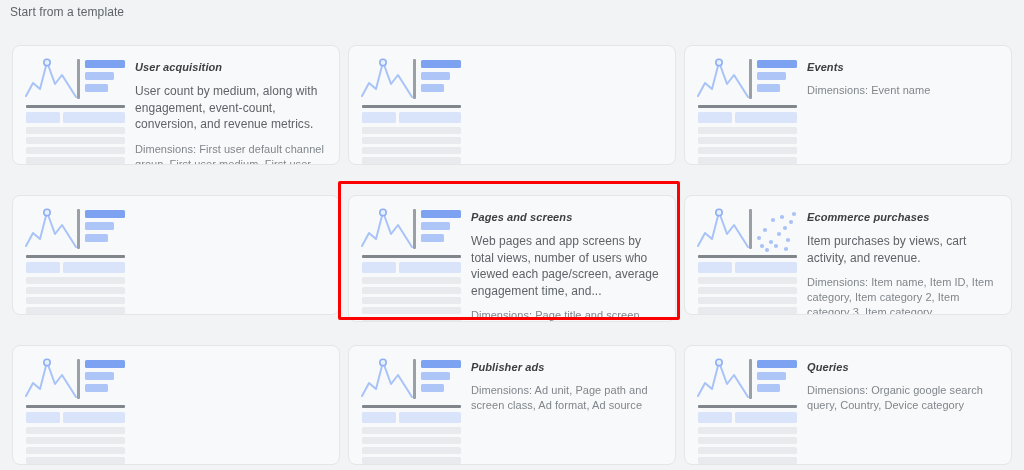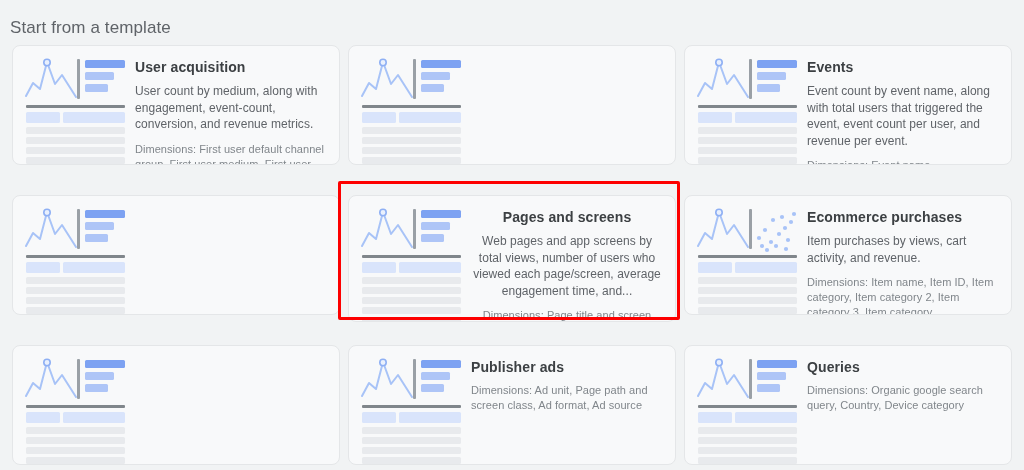--- a/index.html
+++ b/index.html
@@ -11,22 +11,22 @@
     background: #f1f3f4;
     font-family: "Liberation Sans", sans-serif;
     overflow: hidden;
     position: relative;
   }
 
   
   .section-title {
     position: absolute;
     left: 10px;
-    top: 20px;
-    font-size: 17px;
+    top: 4px;
+    font-size: 12px;
     color: #5f6368;
     letter-spacing: .1px;
     line-height: 16px;
   }
 
   
   .grid {
     position: absolute;
     left: 0;
     top: 40px;
@@ -46,21 +46,21 @@
     position: relative;
     height: 120px;
     background: #f8f9fa;
     border: 1px solid #e4e6e8;
     border-radius: 8px;
     display: flex;
     align-items: flex-start;
     padding: 10px 12px;
     overflow: hidden;
   }
-  .card.tall { height: 127px; text-align: center; }
+  .card.tall { height: 127px; }
 
   
   .thumb {
     width: 100px;
     min-width: 100px;
     height: 100px;
     position: relative;
     margin-right: 10px;
   }
   .thumb svg.spark { position: absolute; left: 0; top: 2px; }
@@ -88,26 +88,27 @@
   }
   .tbl { position: absolute; left: 1px; top: 56px; width: 99px; }
   .tbl .head { display: flex; gap: 3px; margin-bottom: 4px; }
   .tbl .head .h1 { width: 34px; height: 11px; background: #d9e4fb; border-radius: 1.5px; }
   .tbl .head .h2 { width: 62px; height: 11px; background: #d9e4fb; border-radius: 1.5px; }
   .tbl .row { width: 99px; height: 6.5px; background: #e8eaed; border-radius: 1.5px; margin-bottom: 3.5px; }
 
   
   .info { flex: 1; padding-top: 3px; min-width: 0; }
   .tmpl-title {
-    font-size: 14px;
+    font-size: 11px;
     font-weight: bold;
     color: #3c4043;
     line-height: 16px;
     margin-bottom: 8px;
     letter-spacing: .1px;
+    font-style: italic;
   }
   .tmpl-desc {
     font-size: 12px;
     color: #5f6368;
     line-height: 16.5px;
     margin-bottom: 9px;
     letter-spacing: .05px;
   }
   .tmpl-dims {
     font-size: 11px;
@@ -215,21 +216,20 @@
         <div class="h2"></div>
       </div>
       <div class="row"></div>
             <div class="row"></div>
             <div class="row"></div>
             <div class="row"></div>
     </div>
   </div>
       <div class="info">
         <div class="tmpl-title">Events</div>
-        <div class="tmpl-desc">Event count by event name, along with total users that triggered the event, event count per user, and revenue per event.</div>
         <div class="tmpl-dims">Dimensions: Event name</div>
       </div>
     </div>
     </div>
     <div class="cell">
     <div class="card">
       <div class="thumb">
     <svg class="spark" width="56" height="44" viewBox="0 0 56 44">
     <path d="M1,38 L8,25 L15,31 L22,4 L30,26 L37,17 L44,28 L51,39" fill="none" stroke="#a8c3f7" stroke-width="2" stroke-linejoin="round" stroke-linecap="round"></path>
     <circle cx="22" cy="4.5" r="3.2" fill="#e9f0fd" stroke="#8fb0f4" stroke-width="1.6"></circle>

